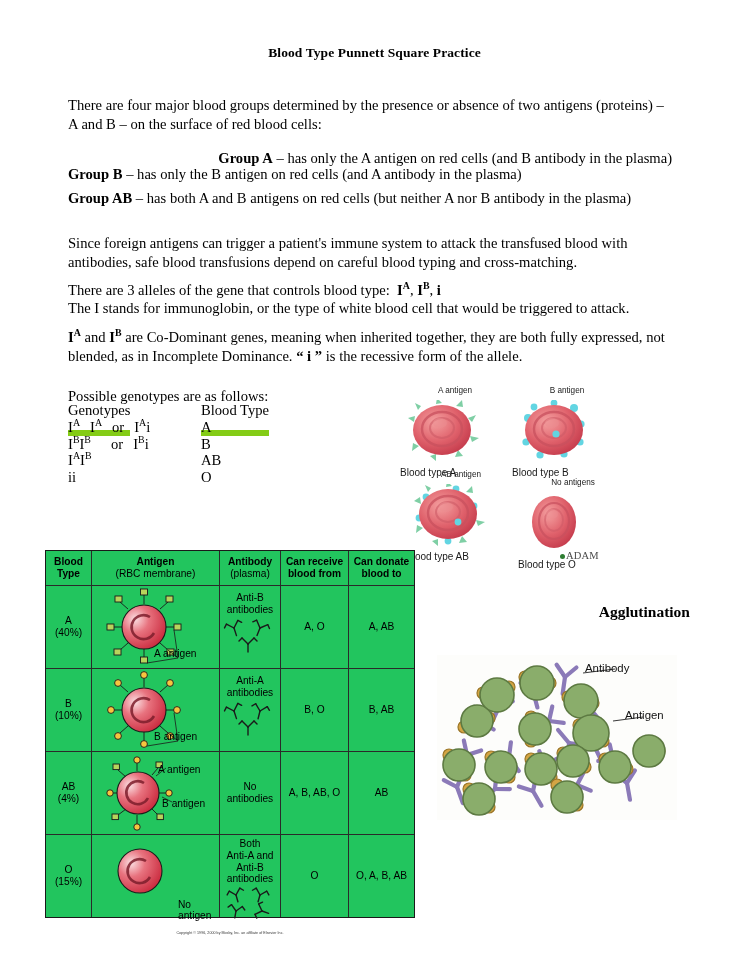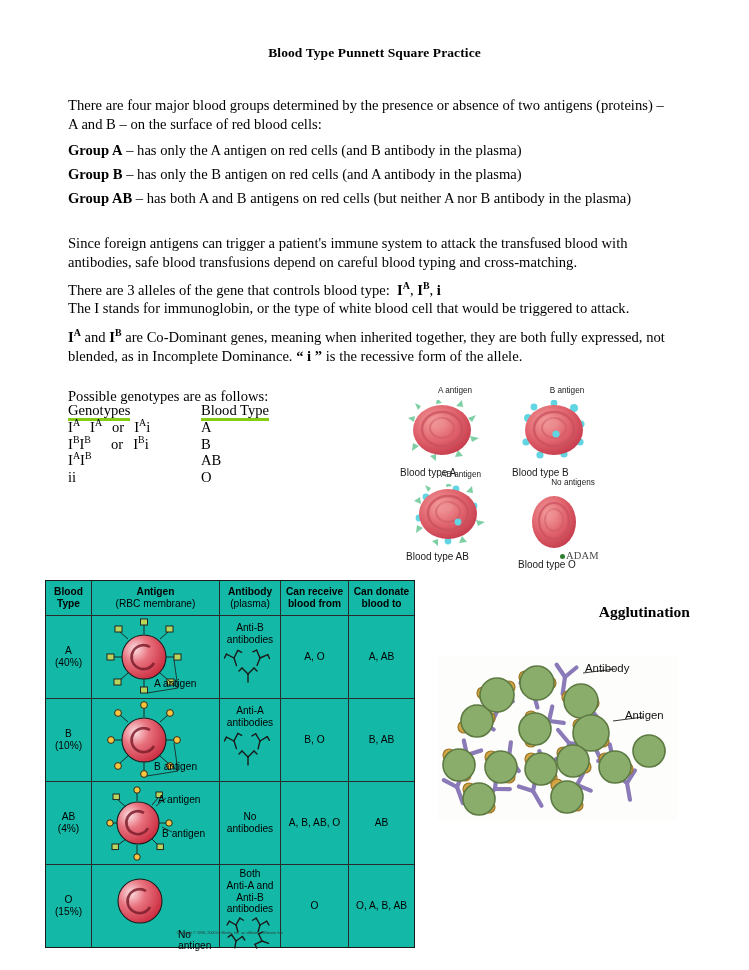--- a/index.html
+++ b/index.html
@@ -32,21 +32,21 @@
 
   
   .prose {
     position: absolute;
     left: 68px;
     width: 604px;
     font-size: 14.6px;
     line-height: 18.6px;
   }
   .p-intro   { top: 96px; }
-  .p-groupA  { top: 141px; }
+  .p-groupA  { top: 149px; text-align: right; }
   .p-groupB  { top: 165px; }
   .p-groupAB { top: 189px; }
   .p-groupO  { top: 212px; }
   .p-since   { top: 234px; }
   .p-alleles { top: 281px; }
   .p-istands { top: 299px; }
   .p-codom   { top: 328px; }
   .p-possible{ top: 387px; width: 330px;}
 
   b, .bold { font-weight: bold; }
@@ -62,22 +62,22 @@
     left: 68px;
     top: 402px;
     width: 300px;
     font-size: 14.6px;
     line-height: 16.4px;
   }
   .geno-row { display: flex; }
   .geno-col-a { width: 133px; }
   .geno-col-b { width: 120px; }
   .geno-head span {
-    border-bottom: 3px solid #84cc16;
-    padding-bottom: 0px;
+    border-bottom: 6px solid #84cc16;
+    padding-bottom: 12px;
   }
   .geno-head { margin-bottom: 1px; }
   .nbsp-sm { display:inline-block; width:10px; }
 
   
   .adam-fig {
     position: absolute;
     left: 400px;
     top: 374px;
     width: 230px;
@@ -126,24 +126,24 @@
     background:#2e7d32;
     border-radius:50%;
     margin-right:1px;
     vertical-align: middle;
   }
 
   
   .bt-table {
     position: absolute;
     left: 45px;
-    top: 580px;
+    top: 550px;
     width: 370px;
     border: 1.6px solid #1a1a1a;
-    background: #14b8a6;
+    background: #22c55e;
     box-sizing: border-box;
     font-family: "Liberation Sans", "DejaVu Sans", sans-serif;
   }
   .bt-row {
     display: flex;
     border-top: 1.3px solid #2a2a2a;
   }
   .bt-row.head { border-top: none; }
   .bt-cell {
     border-right: 1.3px solid #2a2a2a;

